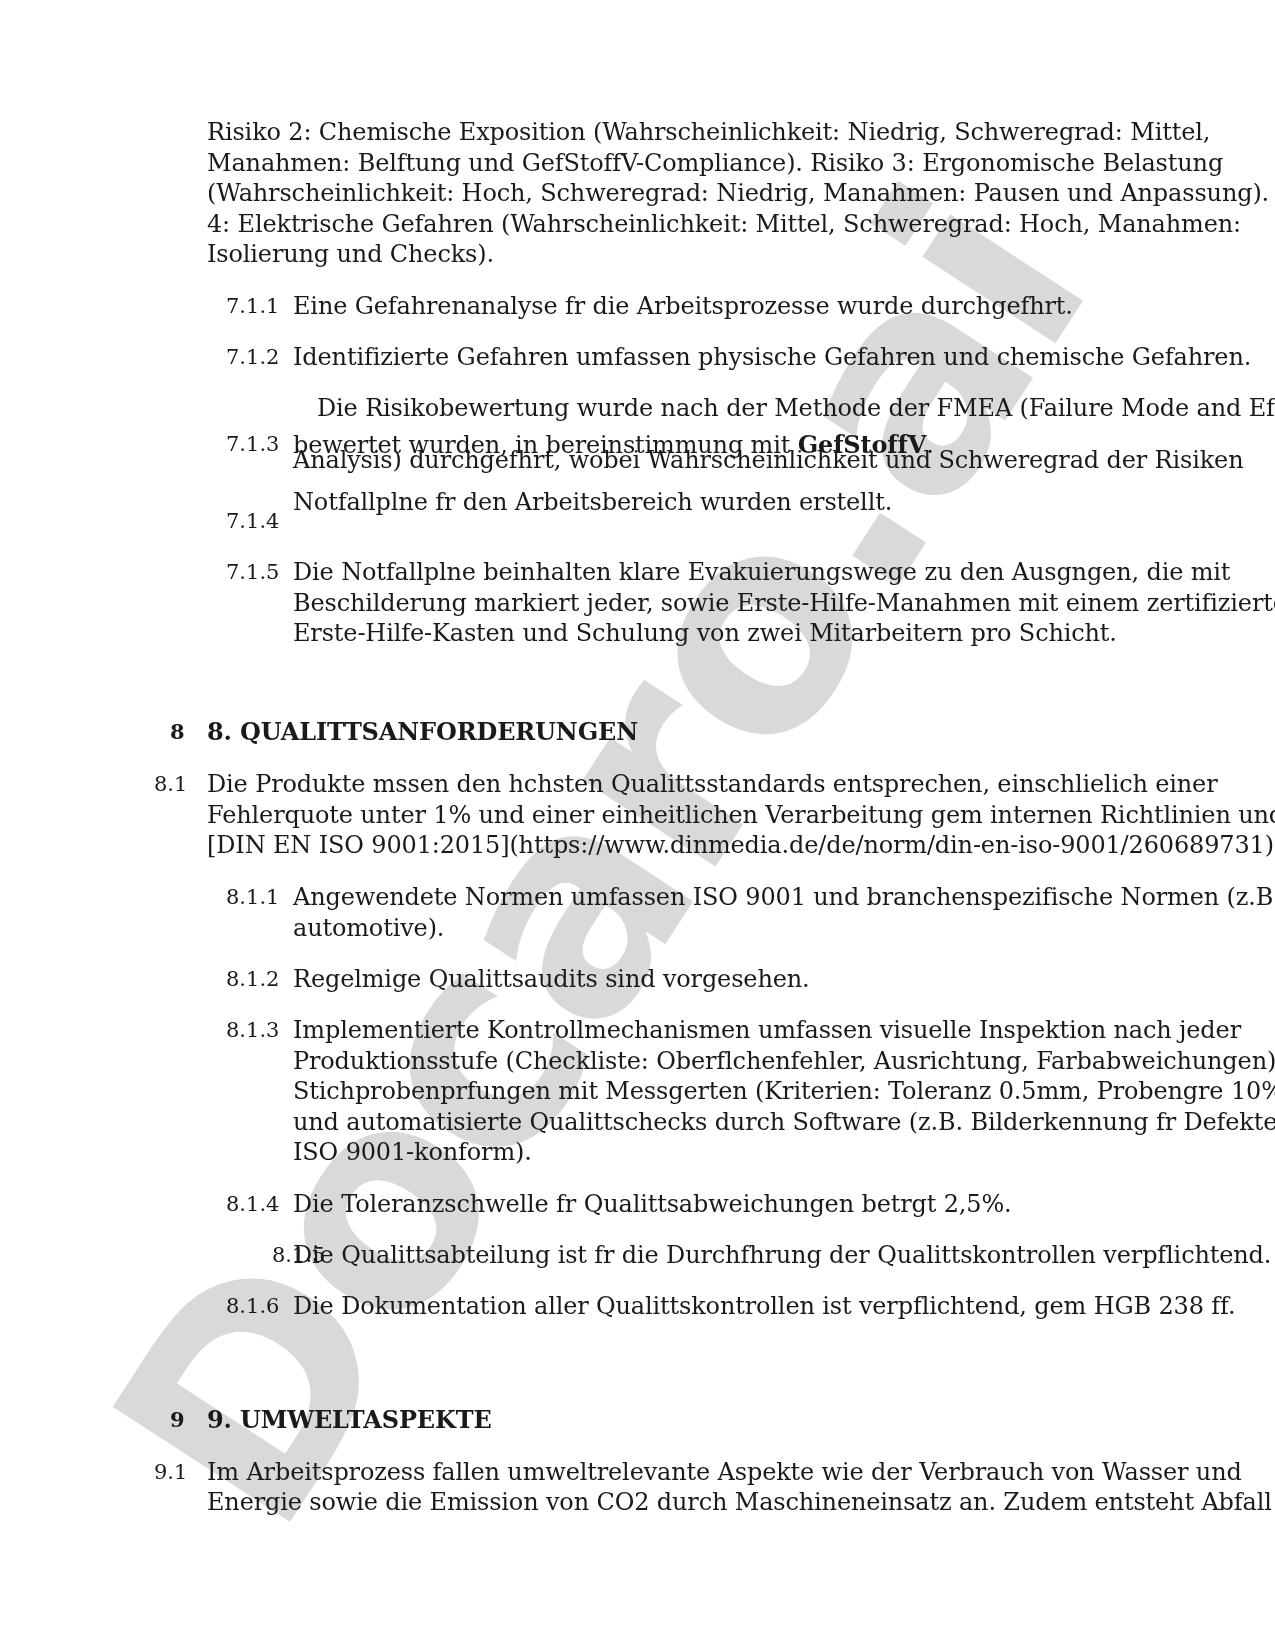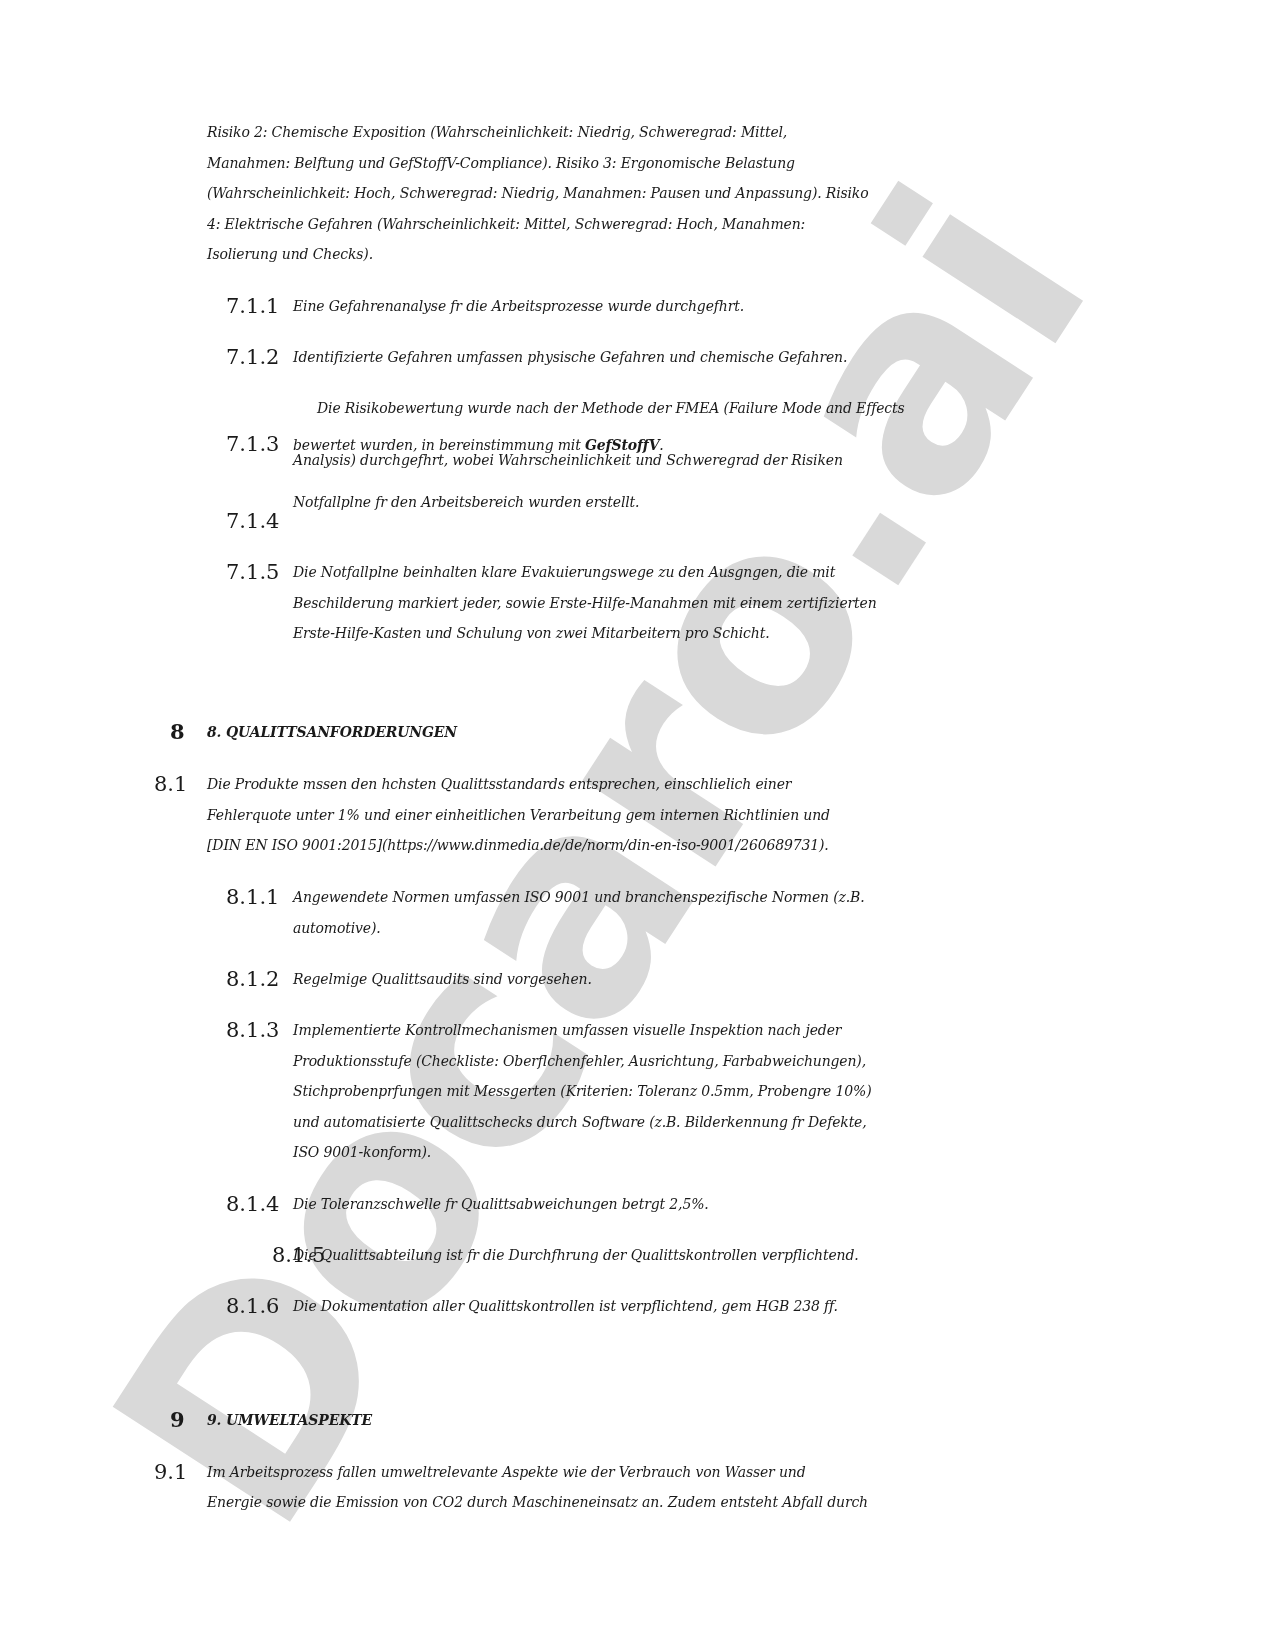--- a/index.html
+++ b/index.html
@@ -4,21 +4,21 @@
 <style>
   html, body { margin: 0; padding: 0; background: #ffffff; }
   body { width: 1275px; height: 1650px; position: relative; overflow: hidden;
          font-family: "DejaVu Serif", serif; color: #1a1a1a; }
   .page { position: absolute; left: 0; top: 0; width: 1275px; height: 1650px; }
   .watermark { position: absolute; left: 600px; top: 860px; width: 0; height: 0; z-index: 0; }
   .watermark span { position: absolute; transform: translate(-50%, -50%) rotate(-57deg);
          white-space: nowrap; font-family: "DejaVu Sans", sans-serif; font-weight: bold;
          font-size: 290px; color: #d9d9d9; letter-spacing: -6px; }
   .content { position: absolute; left: 0; top: 0; width: 1275px; z-index: 1; }
-  .line { position: absolute; white-space: nowrap; font-size: 14px; line-height: 30px; letter-spacing: -0.15px; font-style: italic; }
+  .line { position: absolute; white-space: nowrap; font-size: 24px; line-height: 30px; letter-spacing: -0.15px; }
   .num { position: absolute; white-space: nowrap; font-size: 21px; line-height: 30px; }
   .heading { font-weight: bold; }
   b { font-weight: bold; }
 </style>
 </head>
 <body>
 
 <div class="page">
 
   <div class="watermark">

